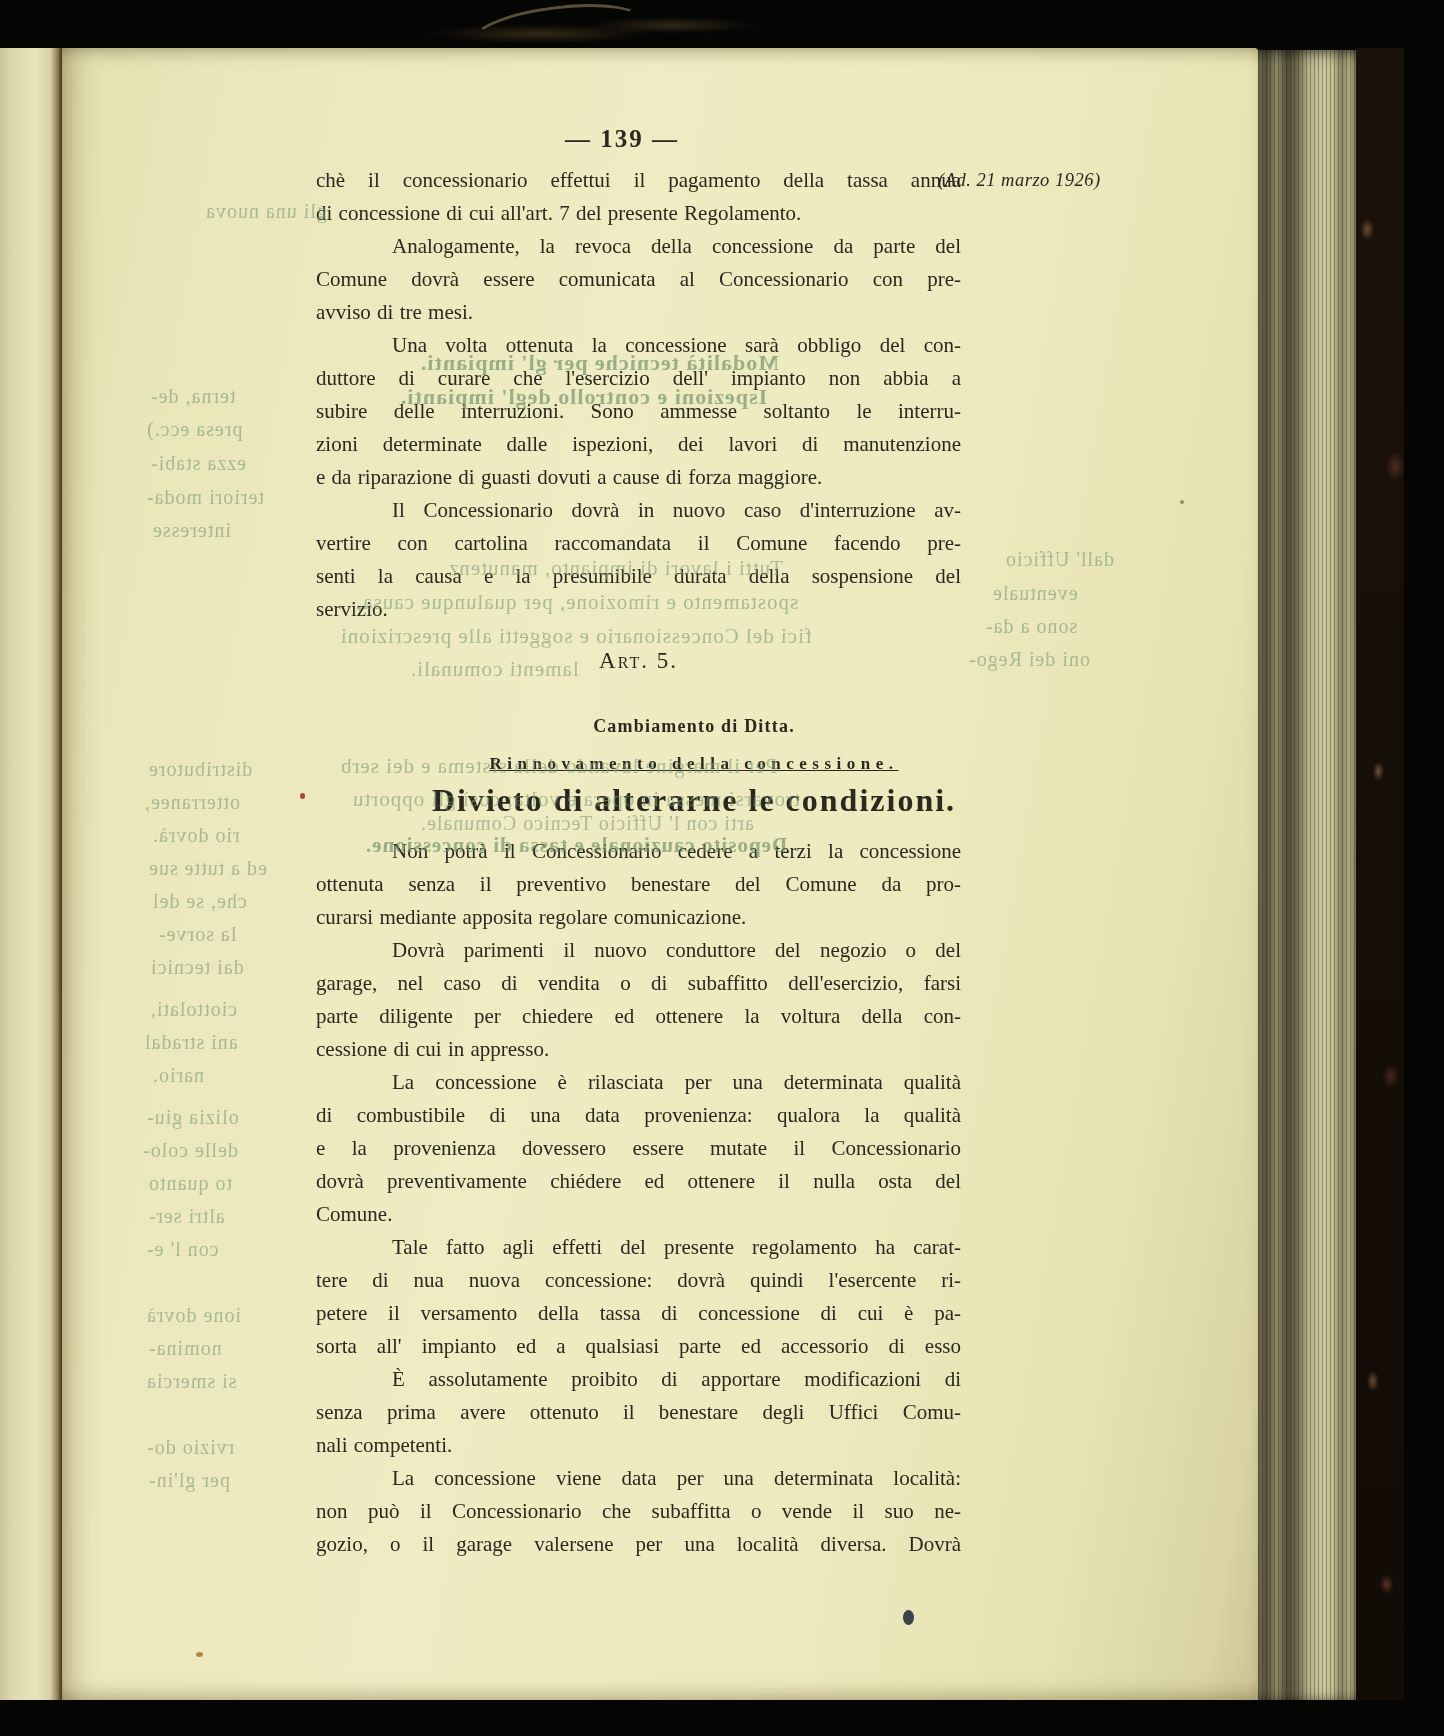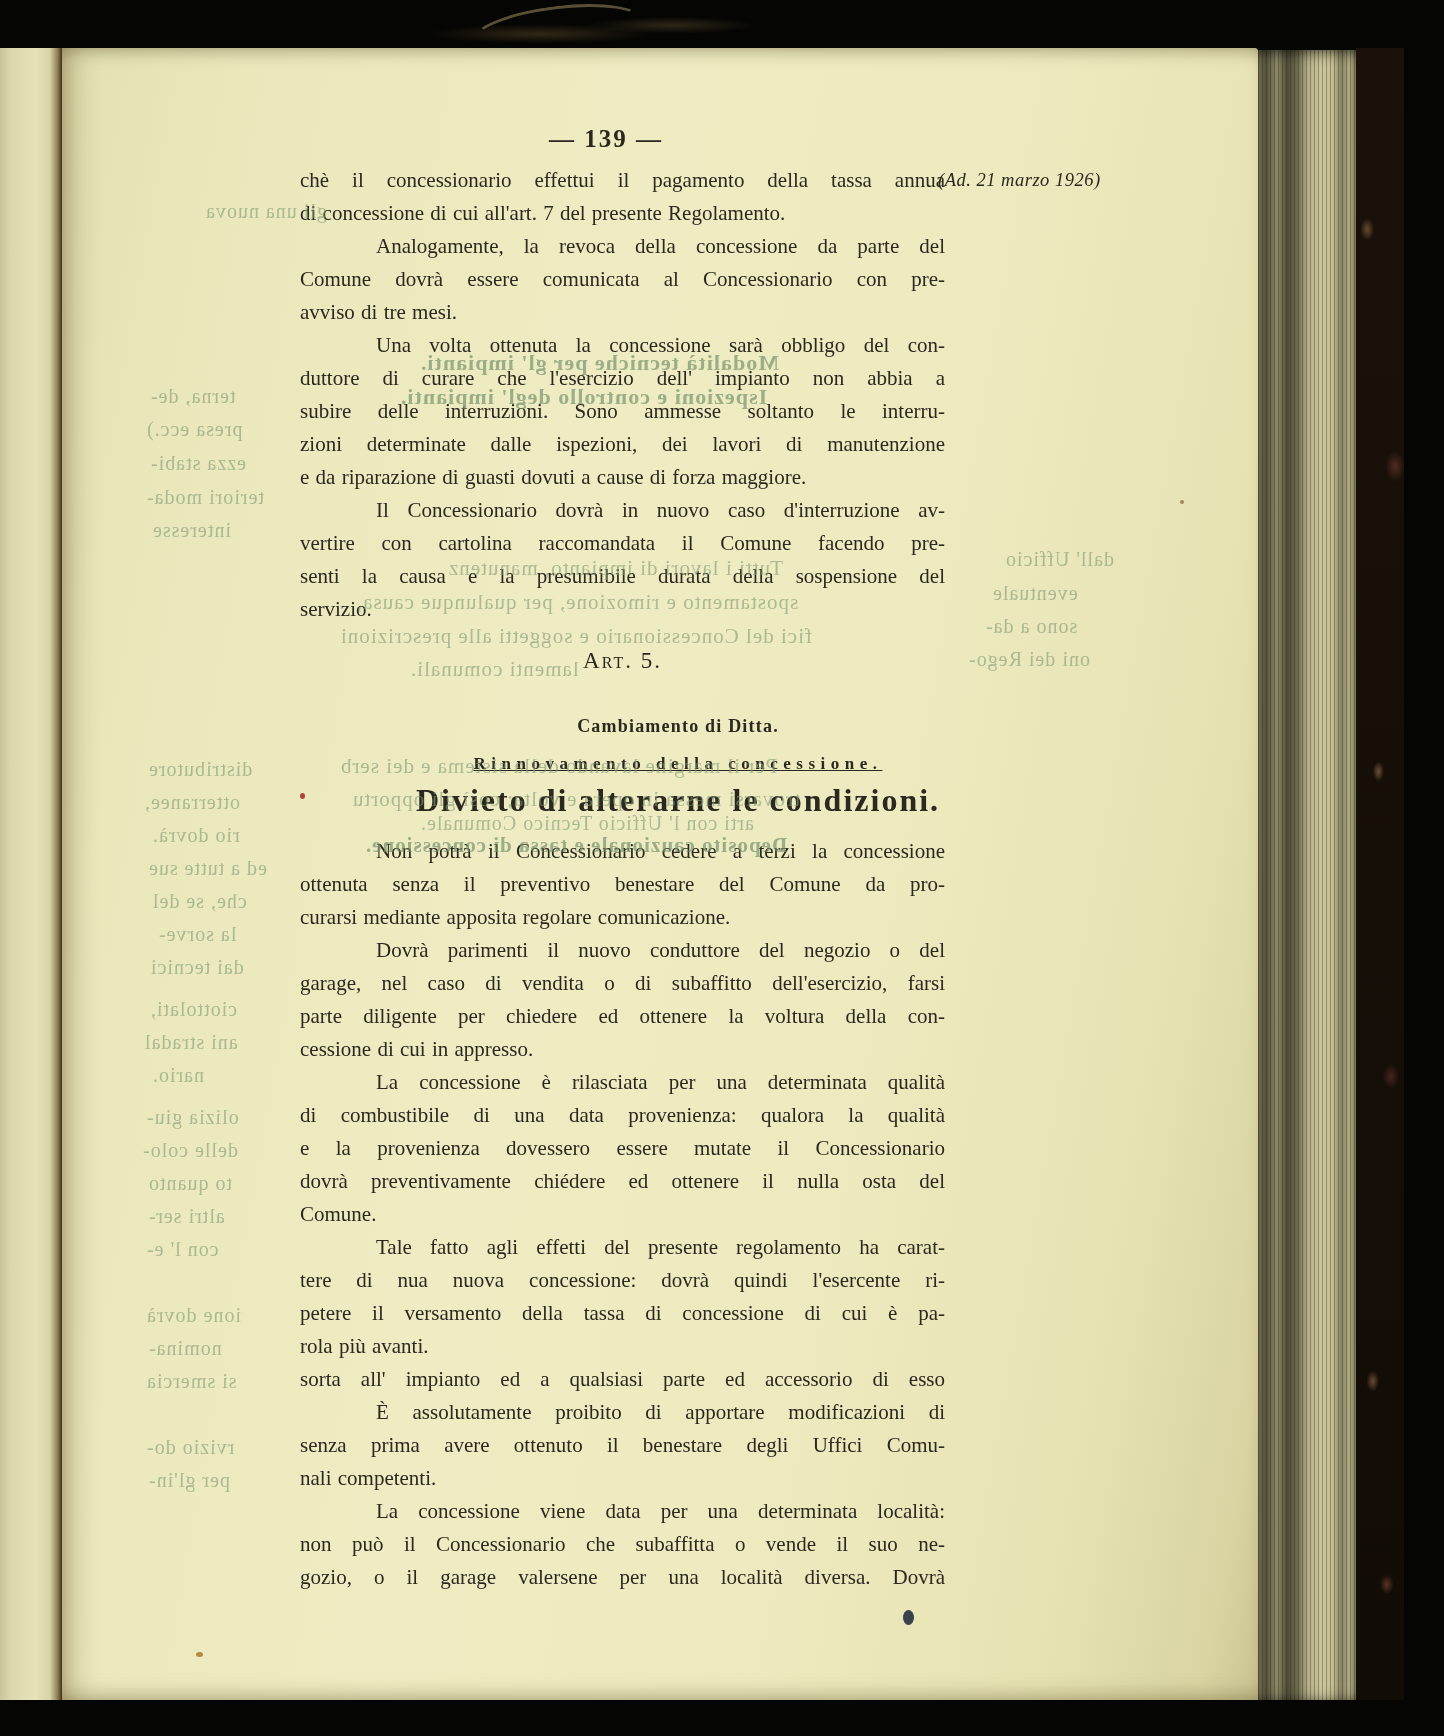--- a/index.html
+++ b/index.html
@@ -40,21 +40,21 @@
   .top-band .marble{position:absolute;left:300px;top:10px;width:600px;height:34px;
     background:radial-gradient(160px 14px at 40% 70%,rgba(150,120,60,.30),rgba(0,0,0,0) 70%),
                radial-gradient(120px 12px at 62% 45%,rgba(170,140,80,.25),rgba(0,0,0,0) 70%);}
   .squiggle{position:absolute;left:470px;top:6px;width:170px;height:46px;border-radius:50%;
     border:3px solid rgba(190,170,110,.45);border-color:rgba(190,170,110,.45) transparent transparent transparent;
     transform:rotate(-7deg);}
   .bottom-band{position:absolute;left:0;bottom:0;width:100%;height:36px;background:#050504;}
   .right-band{position:absolute;left:1404px;top:0;width:40px;height:100%;background:#050504;}
 
   
-  .text-col{position:absolute;left:238px;top:76px;width:645px;color:#2b2820;}
+  .text-col{position:absolute;left:254px;top:76px;width:645px;color:#2b2820;}
   .page-number{width:612px;text-align:center;font-weight:bold;font-size:25px;line-height:34px;
     letter-spacing:2px;margin:0 0 8px 0;}
   .flow{font-size:21px;line-height:33px;word-spacing:1px;}
   .paragraph{margin:0;}
   .line{text-align:justify;text-align-last:justify;height:33px;}
   .line.end{text-align-last:auto;}
   .line.indent{text-indent:76px;}
   .art-label{margin-top:18px;line-height:34px;font-size:23px;text-align:center;
     font-variant-caps:small-caps;letter-spacing:2px;}
   .headings{width:756px;margin:30px 0 16px 0;text-align:center;font-weight:bold;line-height:37px;}
@@ -132,21 +132,20 @@
             <div class="line indent">La concessione è rilasciata per una determinata qualità</div>
             <div class="line">di combustibile di una data provenienza: qualora la qualità</div>
             <div class="line">e la provenienza dovessero essere mutate il Concessionario</div>
             <div class="line">dovrà preventivamente chiédere ed ottenere il nulla osta del</div>
             <div class="line end">Comune.</div>
           </div>
           <div class="paragraph">
             <div class="line indent">Tale fatto agli effetti del presente regolamento ha carat-</div>
             <div class="line">tere di nua nuova concessione: dovrà quindi l'esercente ri-</div>
             <div class="line">petere il versamento della tassa di concessione di cui è pa-</div>
-            <div class="line end">rola più avanti.</div>
           </div>
           <div class="paragraph">
             <div class="line">sorta all' impianto ed a qualsiasi parte ed accessorio di esso</div>
             <div class="line indent">È assolutamente proibito di apportare modificazioni di</div>
             <div class="line">senza prima avere ottenuto il benestare degli Uffici Comu-</div>
             <div class="line end">nali competenti.</div>
           </div>
           <div class="paragraph">
             <div class="line indent">La concessione viene data per una determinata località:</div>
             <div class="line">non può il Concessionario che subaffitta o vende il suo ne-</div>

